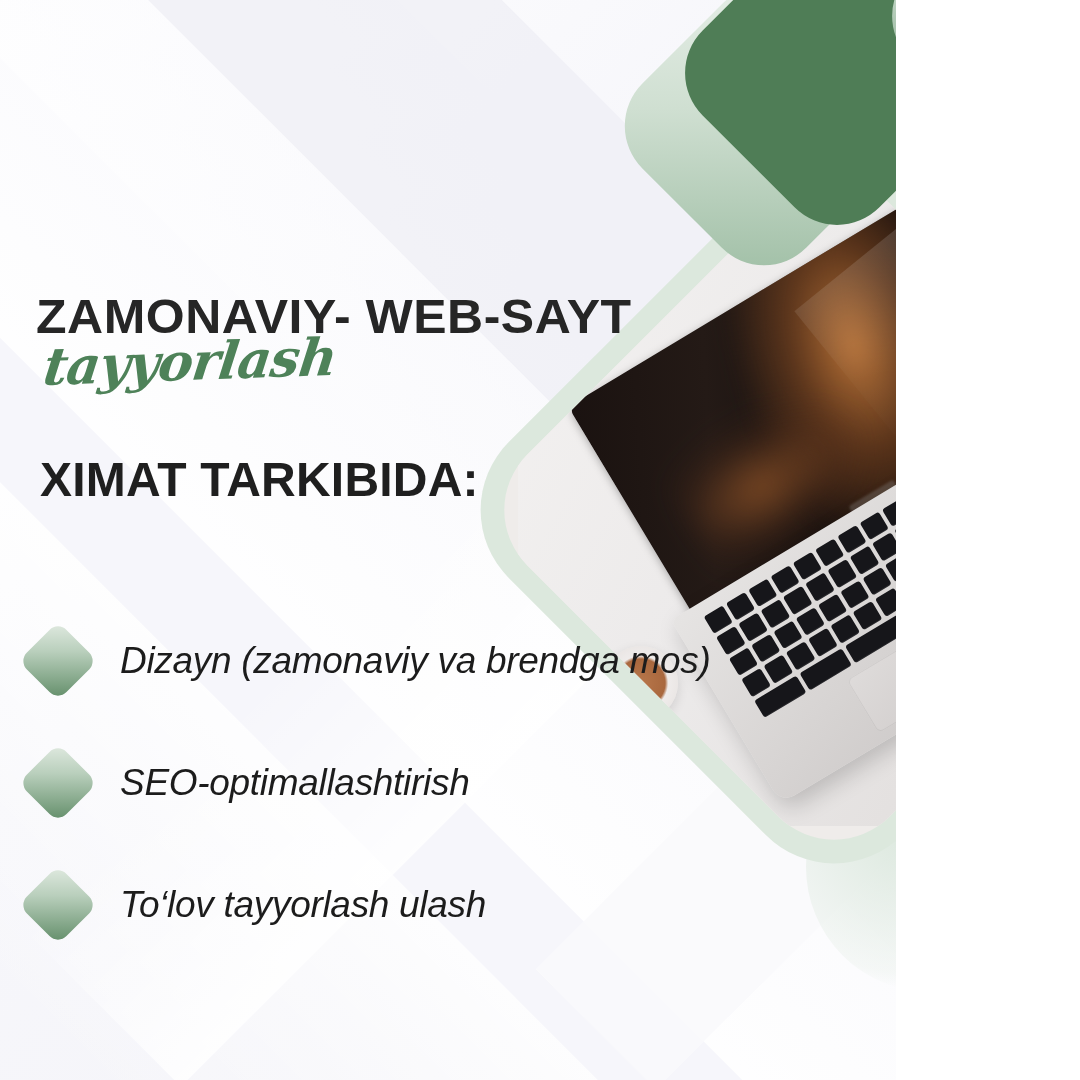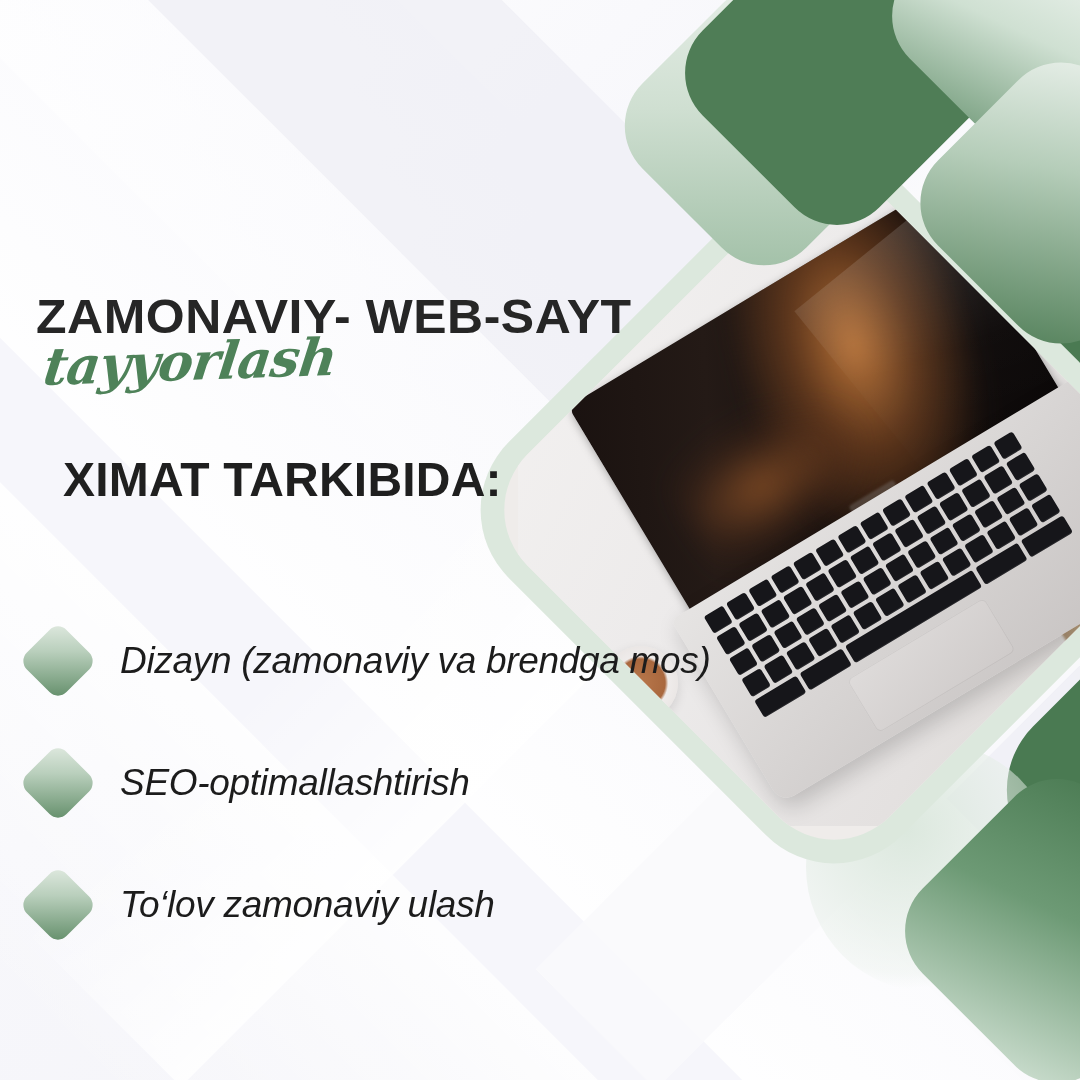--- a/index.html
+++ b/index.html
@@ -6,21 +6,21 @@
     margin: 0;
     padding: 0;
     background: #ffffff;
   }
   body {
     font-family: "Liberation Sans", sans-serif;
   }
 
   #poster {
     position: relative;
-    width: 1080px;
+    width: 896px;
     height: 1080px;
     overflow: hidden;
     background: #5eead4;
   }
 
   
   .bg-base {
     position: absolute;
     inset: 0;
     background:
@@ -281,21 +281,20 @@
     transform-origin: left center;
   }
   .subtitle {
     position: absolute;
     left: 40px; top: 452px;
     font-size: 48px;
     font-weight: 700;
     color: #1f1f1f;
     letter-spacing: .2px;
     white-space: nowrap;
-    margin-left: 23px;
   }
 
   .bullets {
     position: absolute;
     left: 22px; top: 600px;
     width: 900px;
   }
   .bullet-row {
     position: relative;
     height: 122px;
@@ -446,17 +445,17 @@
     <div class="bullet-row">
       <span class="diamond"></span>
       <span class="bullet-text">Dizayn (zamonaviy va brendga mos)</span>
     </div>
     <div class="bullet-row">
       <span class="diamond"></span>
       <span class="bullet-text">SEO-optimallashtirish</span>
     </div>
     <div class="bullet-row">
       <span class="diamond"></span>
-      <span class="bullet-text">To‘lov zamonaviy ulash</span>
+      <span class="bullet-text">To‘lov tayyorlash ulash</span>
     </div>
   </div>
 
 </div>
 
 </body></html>

